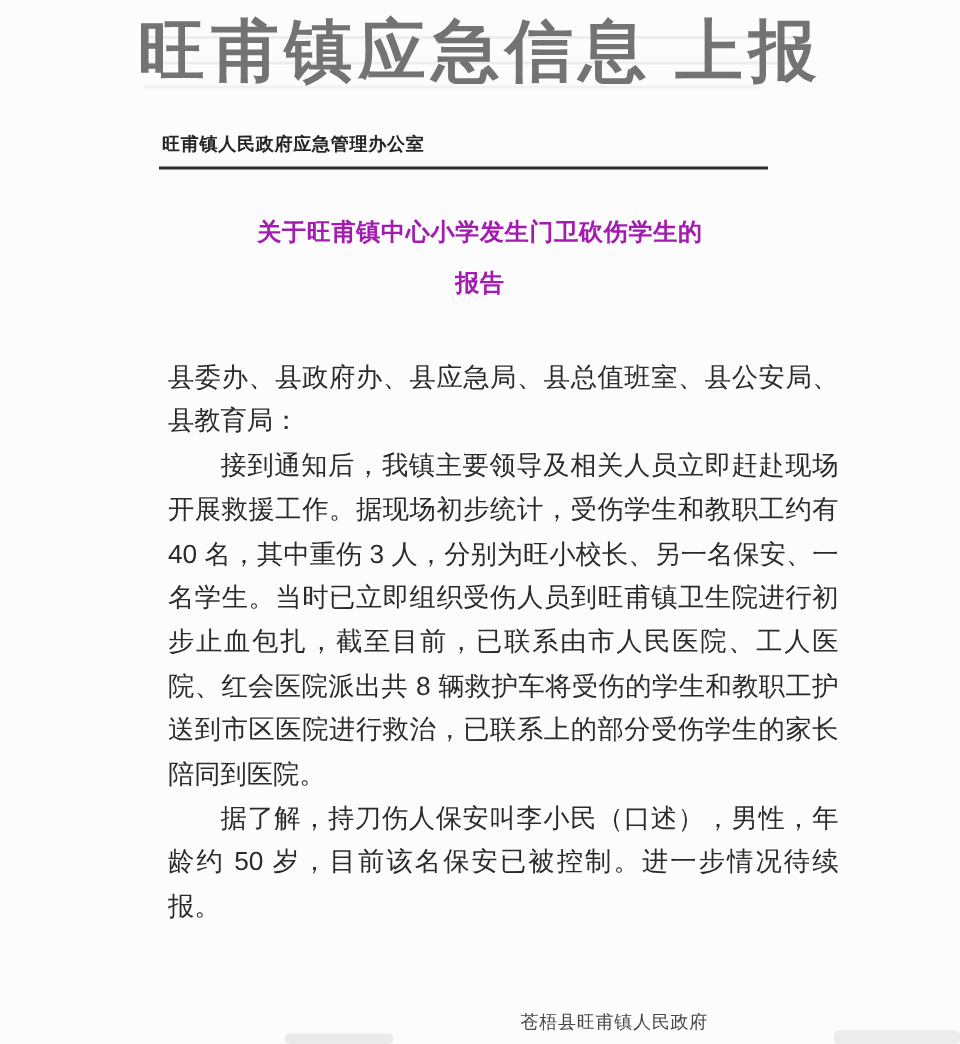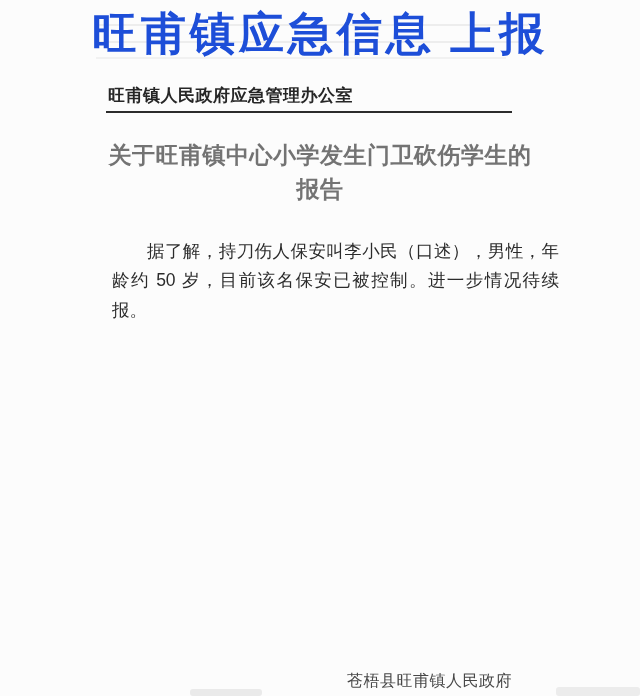--- a/index.html
+++ b/index.html
@@ -30,34 +30,34 @@
     top: 2px;
     left: 0;
     width: 100%;
     margin: 0;
     text-align: center;
     font-family: "Liberation Serif", "DejaVu Serif", serif;
     font-weight: 700;
     font-size: 45px;
     line-height: 64px;
     letter-spacing: 4px;
-    color: #1d4ed8;
+    color: #737373;
     white-space: nowrap;
     z-index: 1;
   }
   .subheader {
     position: absolute;
     top: 85px;
     left: 108px;
     right: 130px;
     display: flex;
     justify-content: space-between;
     align-items: baseline;
     font-weight: 700;
-    font-size: 17px;
+    font-size: 12px;
     line-height: 22px;
     color: #262626;
     letter-spacing: 0.5px;
   }
   .rule {
     position: absolute;
     top: 111px;
     left: 106px;
     width: 406px;
     height: 2px;
@@ -65,42 +65,42 @@
   }
   .report-heading {
     position: absolute;
     top: 139px;
     left: 0;
     width: 100%;
     margin: 0;
     text-align: center;
     font-family: "Liberation Serif", "DejaVu Serif", serif;
     font-weight: 700;
-    font-size: 23px;
+    font-size: 16px;
     line-height: 34px;
-    color: #737373;
+    color: #a21caf;
     letter-spacing: 0.5px;
   }
   .body-text {
     position: absolute;
     top: 237px;
     left: 112px;
     width: 447px;
     font-size: 17.5px;
     line-height: 29.4px;
     text-align: justify;
     color: #2b2b2b;
   }
   .body-text p { margin: 0; }
   .body-text p.indent { text-indent: 2em; }
   .signature {
     position: absolute;
     top: 670px;
     left: 347px;
-    font-size: 16px;
+    font-size: 12px;
     line-height: 22px;
     letter-spacing: 0.5px;
     color: #474747;
     white-space: nowrap;
   }
   
   .smudge {
     position: absolute;
     background: #eaeaea;
     border-radius: 3px;
@@ -124,20 +124,22 @@
   </div>
 
   <div class="rule"></div>
 
   <h2 class="report-heading">
     <span>关于旺甫镇中心小学发生门卫砍伤学生的</span><br>
     <span>报告</span>
   </h2>
 
   <div class="body-text">
+    <p>县委办、县政府办、县应急局、县总值班室、县公安局、县教育局：</p>
+    <p class="indent">接到通知后，我镇主要领导及相关人员立即赶赴现场开展救援工作。据现场初步统计，受伤学生和教职工约有 40 名，其中重伤 3 人，分别为旺小校长、另一名保安、一名学生。当时已立即组织受伤人员到旺甫镇卫生院进行初步止血包扎，截至目前，已联系由市人民医院、工人医院、红会医院派出共 8 辆救护车将受伤的学生和教职工护送到市区医院进行救治，已联系上的部分受伤学生的家长陪同到医院。</p>
     <p class="indent">据了解，持刀伤人保安叫李小民（口述），男性，年龄约 50 岁，目前该名保安已被控制。进一步情况待续报。</p>
   </div>
 
   <div class="signature">苍梧县旺甫镇人民政府</div>
 
   <div class="smudge m1"></div>
   <div class="smudge m2"></div>
 
 </div>
 

